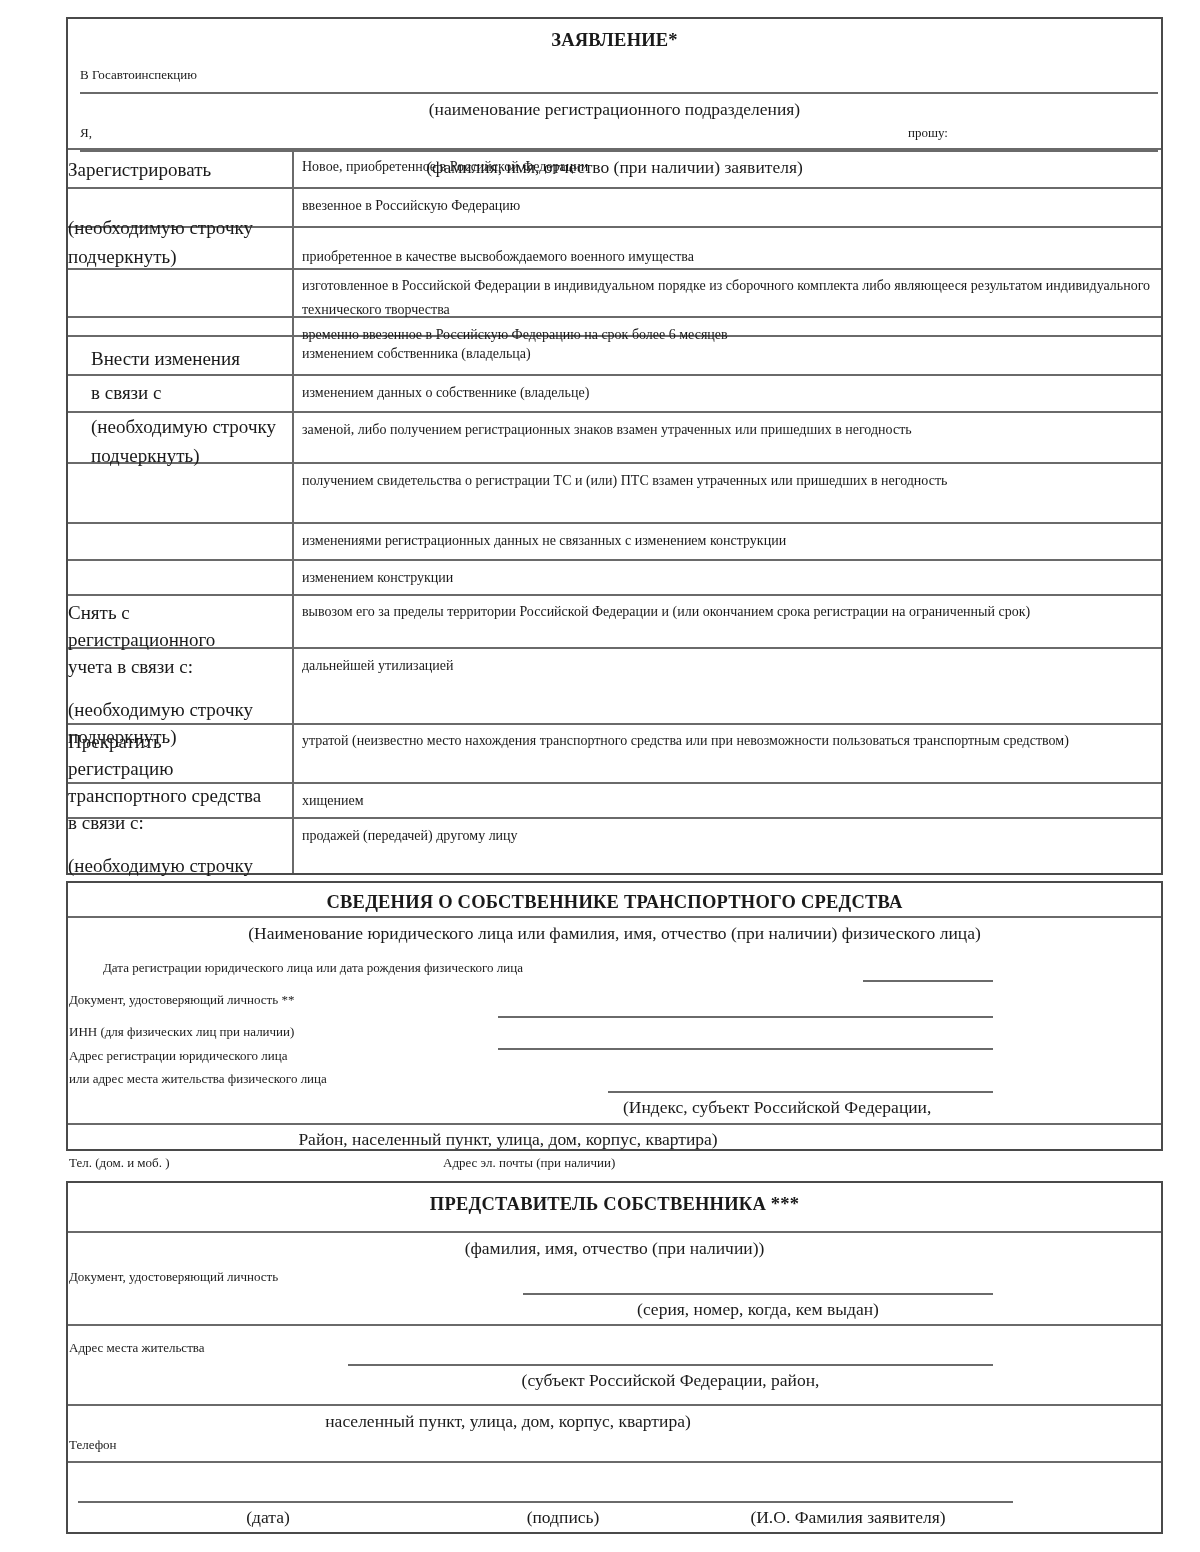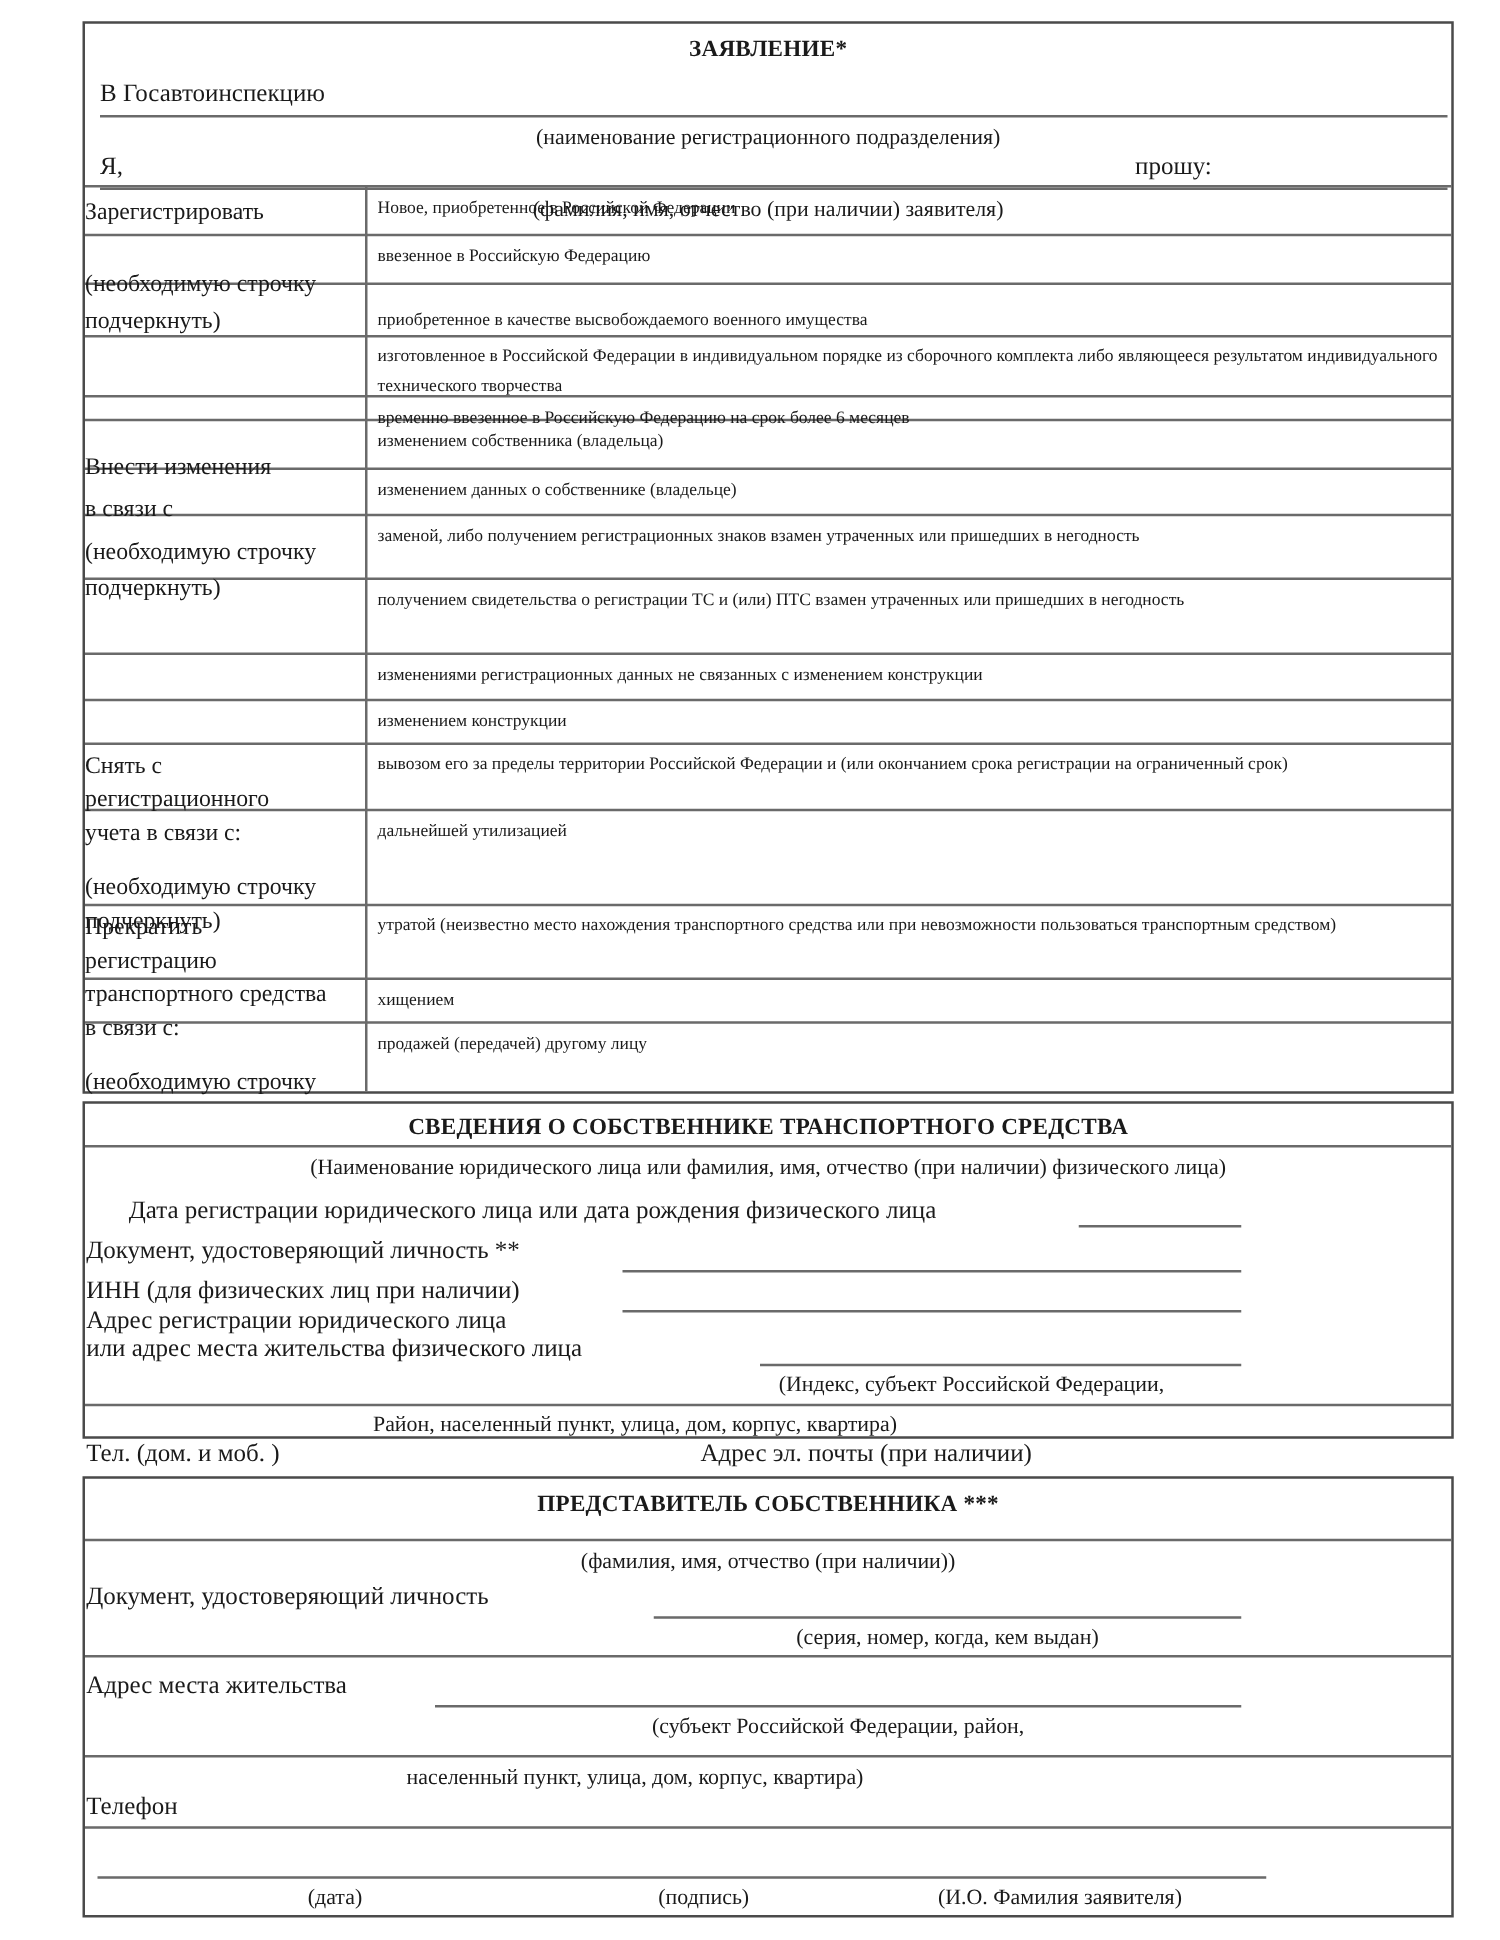--- a/index.html
+++ b/index.html
@@ -37,21 +37,21 @@
   }
   .vline {
     position: absolute;
     width: 0;
     border-left: 2px solid #6a6a6a;
     top: 0;
   }
   .cell {
     position: absolute;
     box-sizing: border-box;
-    font-size: 20px;
+    font-size: 13px;
     line-height: 24px;
   }
   .ctr { text-align: center; }
 
   
   .rule {
     position: absolute;
     height: 0;
     border-top: 2px solid #6a6a6a;
   }
@@ -119,21 +119,21 @@
       <span>(необходимую строчку</span><br>
       <span>подчеркнуть)</span>
     </div>
 
     <div class="cell optrow" style="left:226px; top:130px; width:862px;">Новое, приобретенное в Российской Федерации</div>
     <div class="cell optrow" style="left:226px; top:169px; width:862px;">ввезенное в Российскую Федерацию</div>
     <div class="cell optrow" style="left:226px; top:220px; width:862px;">приобретенное в качестве высвобождаемого военного имущества</div>
     <div class="cell optrow" style="left:226px; top:250px; width:862px; line-height:24px;">изготовленное в Российской Федерации в индивидуальном порядке из сборочного комплекта либо являющееся результатом индивидуального технического творчества</div>
     <div class="cell optrow" style="left:226px; top:298px; width:862px;">временно ввезенное в Российскую Федерацию на срок более 6 месяцев</div>
 
-    <div class="cell optlabel" style="left:0; top:338px; width:222px; line-height:34px;">
+    <div class="cell optlabel" style="left:0; top:323px; width:222px; line-height:34px;padding-left:23px;">
       <span>Внести изменения</span><br>
       <span>в связи с</span><br>
       <span>(необходимую строчку</span>
       <span style="display:block;line-height:24px;">подчеркнуть)</span>
     </div>
 
     <div class="cell optrow" style="left:226px; top:317px; width:862px;">изменением собственника (владельца)</div>
     <div class="cell optrow" style="left:226px; top:356px; width:862px;">изменением данных о собственнике (владельце)</div>
     <div class="cell optrow" style="left:226px; top:393px; width:862px;">заменой, либо получением регистрационных знаков взамен утраченных или  пришедших в негодность</div>
     <div class="cell optrow" style="left:226px; top:444px; width:870px;">получением  свидетельства о регистрации ТС и (или) ПТС взамен утраченных или пришедших в негодность</div>
@@ -187,21 +187,21 @@
     <div class="cell" style="left:1px; top:161px; width:600px;">Адрес регистрации  юридического лица</div>
     <div class="cell" style="left:1px; top:184px; width:600px;">или адрес места жительства физического лица</div>
     <div class="rule" style="left:540px; top:208px; width:385px;"></div>
     <div class="cell caption" style="left:555px; top:212px; width:400px;">(Индекс, субъект Российской Федерации,</div>
 
     <div class="hline" style="top:240px; width:1093px;"></div>
 
     <div class="cell ctr caption" style="left:0; top:244px; width:880px;">Район, населенный пункт, улица, дом, корпус, квартира)</div>
 
     <div class="cell" style="left:1px; top:268px; width:300px;">Тел. (дом. и моб. )</div>
-    <div class="cell" style="left:375px; top:268px; width:500px;text-align:center;">Адрес эл. почты (при наличии)</div>
+    <div class="cell" style="left:375px; top:268px; width:500px;">Адрес эл. почты (при наличии)</div>
   </div>
 
   <div class="frame" style="left:66px; top:1181px; width:1097px; height:353px;">
 
     <div class="cell ctr title" style="left:0; top:9px; width:1093px;">ПРЕДСТАВИТЕЛЬ СОБСТВЕННИКА ***</div>
 
     <div class="hline" style="top:48px; width:1093px;"></div>
 
     <div class="cell ctr caption" style="left:0; top:53px; width:1093px;">(фамилия, имя, отчество (при наличии))</div>
 

